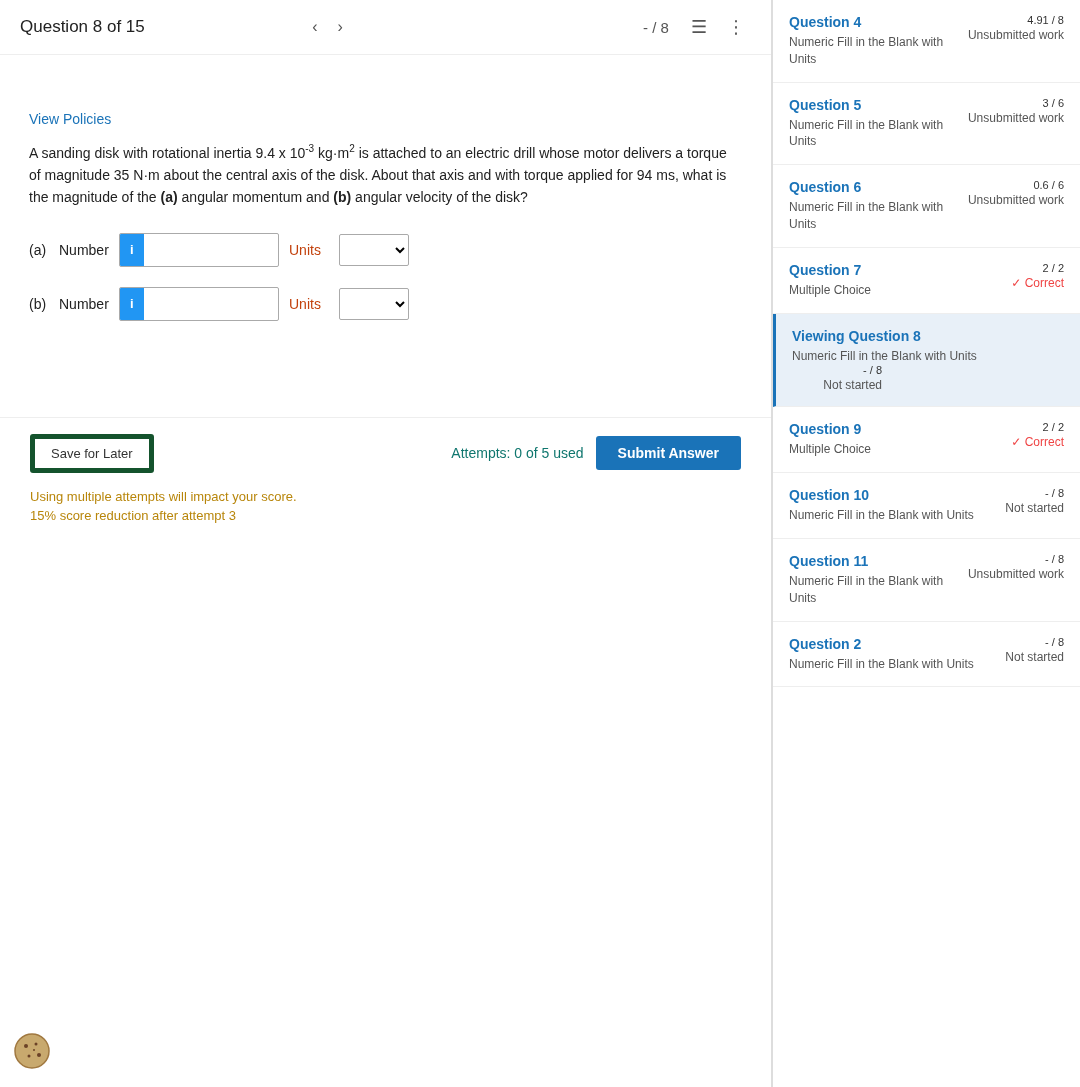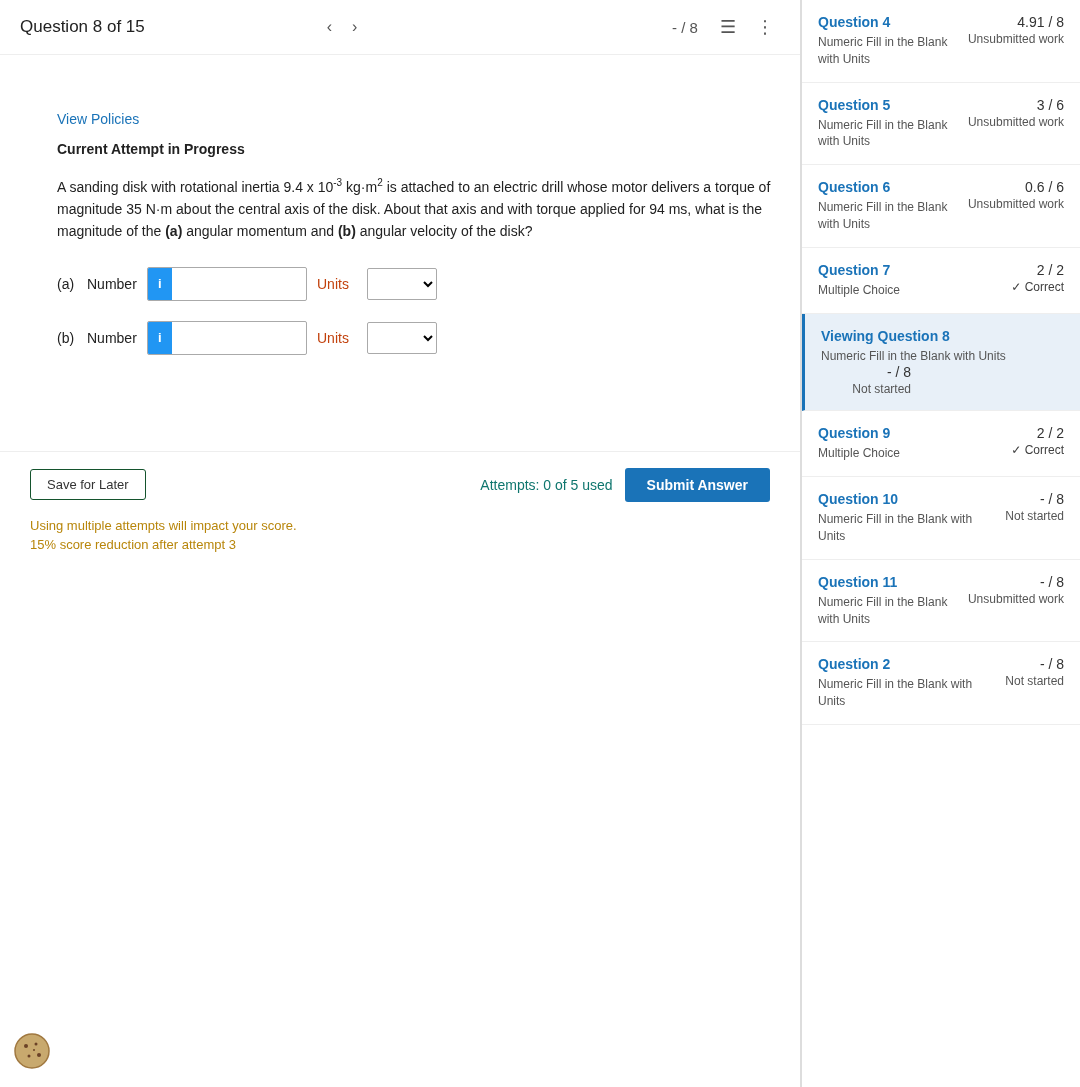--- a/index.html
+++ b/index.html
@@ -47,21 +47,20 @@
       border: none;
       cursor: pointer;
       color: #555;
       font-size: 18px;
       padding: 2px 6px;
     }
 
     
     .question-body {
       padding: 20px 29px;
-      margin-left: 28px;
     }
 
     .view-policies {
       color: #1a73b8;
       text-decoration: none;
       font-size: 14px;
       display: inline-block;
       margin-bottom: 14px;
       cursor: pointer;
     }
@@ -156,21 +155,21 @@
     }
 
     .footer-actions {
       display: flex;
       align-items: center;
       justify-content: space-between;
       margin-bottom: 14px;
     }
 
     .save-later-btn {
-      border: 1px solid #14532d;
+      border: 5px solid #14532d;
       background: white;
       color: #333;
       padding: 7px 16px;
       font-size: 13px;
       cursor: pointer;
       border-radius: 3px;
     }
 
     .attempts-area {
       display: flex;
@@ -195,21 +194,21 @@
     }
 
     .attempt-warning {
       color: #b8860b;
       font-size: 13px;
       line-height: 1.5;
     }
 
     
     .sidebar {
-      width: 279px;
+      width: 308px;
       overflow-y: auto;
       background: #fff;
       border-left: 1px solid #ddd;
     }
 
     .sidebar-item {
       padding: 14px 16px;
       border-bottom: 1px solid #eee;
       cursor: pointer;
       display: flex;
@@ -232,33 +231,33 @@
       font-size: 12px;
       line-height: 1.4;
     }
 
     .sidebar-item-right {
       text-align: right;
       min-width: 90px;
     }
 
     .sidebar-score {
-      font-size: 14px;
+      font-size: 11px;
       color: #333;
       font-weight: normal;
     }
 
     .sidebar-status {
       font-size: 12px;
       color: #555;
       margin-top: 2px;
     }
 
     .status-correct {
-      color: #404040;
+      color: #ef4444;
     }
 
     
     .cookie-icon {
       position: fixed;
       bottom: 18px;
       left: 14px;
       width: 36px;
       height: 36px;
       cursor: pointer;
@@ -275,21 +274,20 @@
     <button class="nav-btn">›</button>
     <span style="flex:1"></span>
     <span class="score-display">- / 8</span>
     <button class="icon-btn">☰</button>
     <button class="icon-btn">⋮</button>
   </div>
 
   <div class="question-body">
     <a class="view-policies">View Policies</a>
 
-    <div class="current-attempt">Current Attempt in Progress</div>
 
     <div class="question-text">
       <span>A sanding disk with rotational inertia 9.4 x 10</span><sup>-3</sup><span> kg·m</span><sup>2</sup><span> is attached to an electric drill whose motor delivers a torque of magnitude 35 N·m about the central axis of the disk. About that axis and with torque applied for 94 ms, what is the magnitude of the </span><strong>(a)</strong><span> angular momentum and </span><strong>(b)</strong><span> angular velocity of the disk?</span>
     </div>
 
     
     <div class="input-row">
       <span class="part-label">(a)</span>
       <span class="number-label">Number</span>
       <div class="info-input-wrapper">

